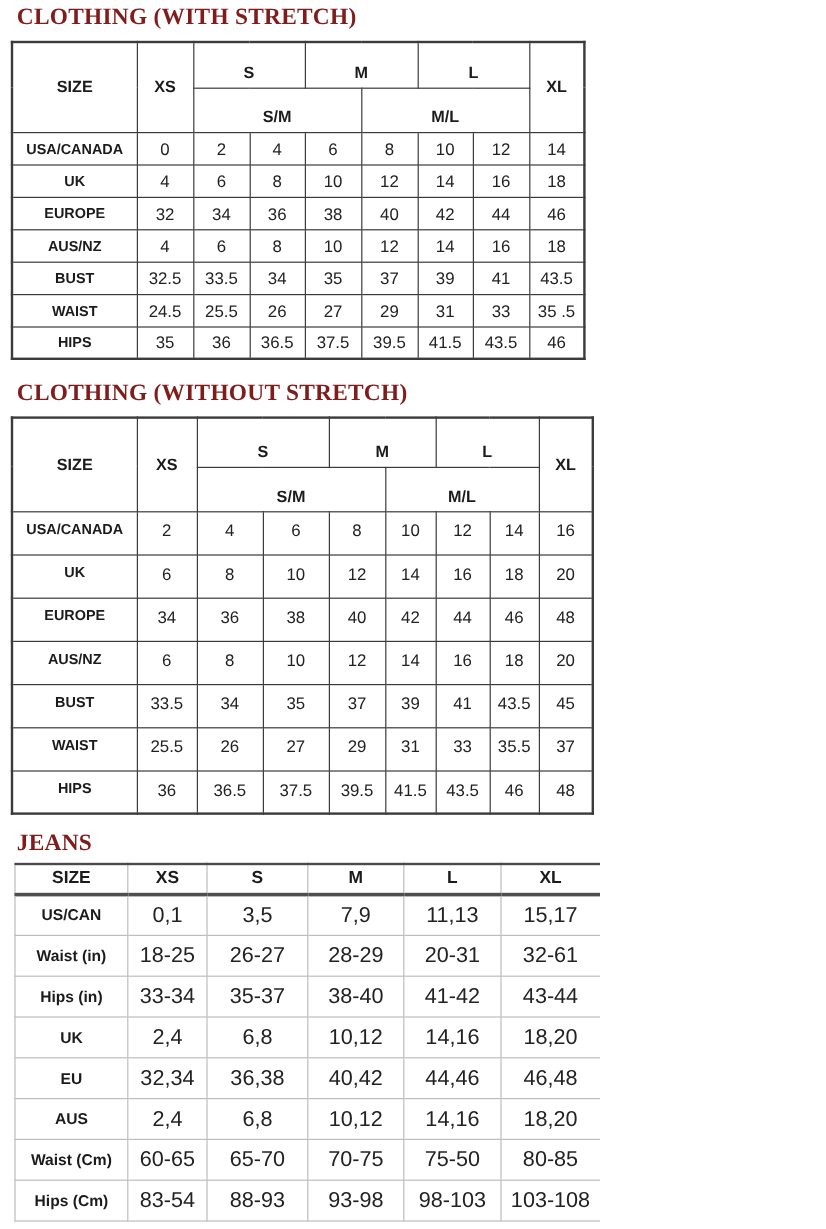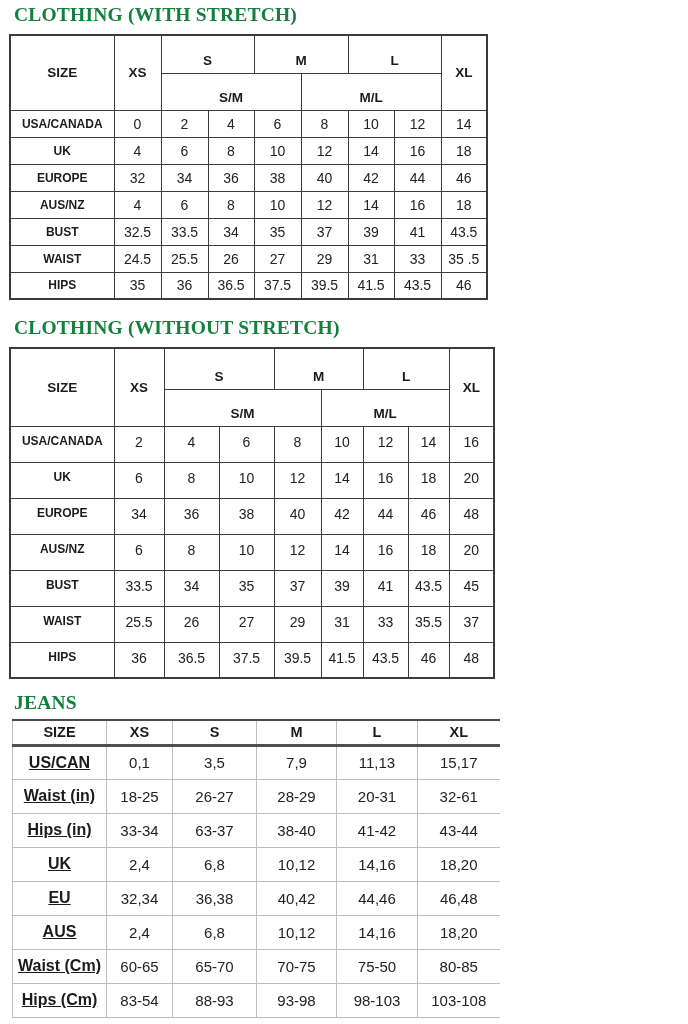--- a/index.html
+++ b/index.html
@@ -9,21 +9,21 @@
     background: #ffffff;
     font-family: "Liberation Sans", sans-serif;
     color: #1f1f1f;
     overflow: hidden;
   }
   .title {
     font-family: "Liberation Serif", serif;
     font-weight: 700;
     font-size: 19.5px;
     line-height: 24px;
-    color: #15803d;
+    color: #7f1d1d;
     letter-spacing: 0.2px;
     margin: 0 0 0 14px;
   }
   #title-with-stretch   { margin-top: 3px;  }
   #title-without-stretch{ margin-top: 16px; }
   #title-jeans          { margin-top: 12px; }
 
   table { border-collapse: collapse; table-layout: fixed; }
   th, td { padding: 0; text-align: center; vertical-align: middle; }
   th { font-weight: 700; font-size: 13.5px; color: #1b1b1b; }
@@ -51,22 +51,22 @@
   th.sub-top, th.sub-bottom { vertical-align: bottom; padding-bottom: 5px; }
 
   
   .tbl-j { border-top: 2px solid #4a4a4a; border-left: 1px solid #9e9e9e;
            border-bottom: 1px solid #bdbdbd; }
   .tbl-j th, .tbl-j td { border: 1px solid #bdbdbd; }
   .tbl-j th:last-child, .tbl-j td:last-child { border-right: 0; }
   .tbl-j thead th { border-bottom: 3px solid #4f4f4f; font-size: 14.5px; }
   .tbl-j thead tr { height: 25px; }
   .tbl-j tbody tr { height: 34px; }
-  .tbl-j tbody th { font-size: 16px; text-decoration: underline; }
-  .tbl-j td { font-size: 15px; }
+  .tbl-j tbody th { font-size: 13px; }
+  .tbl-j td { font-size: 18px; }
 </style>
 </head>
 <body>
 
 <div class="page">
 
   <section>
     <h2 class="title" id="title-with-stretch">CLOTHING (WITH STRETCH)</h2>
     <table class="tbl-a" id="table-with-stretch" style="width: 477px;">
         <colgroup>
@@ -320,21 +320,21 @@
             <th>Waist (in)</th>
             <td>18-25</td>
             <td>26-27</td>
             <td>28-29</td>
             <td>20-31</td>
             <td>32-61</td>
           </tr>
           <tr>
             <th>Hips (in)</th>
             <td>33-34</td>
-            <td>63-37</td>
+            <td>35-37</td>
             <td>38-40</td>
             <td>41-42</td>
             <td>43-44</td>
           </tr>
           <tr>
             <th>UK</th>
             <td>2,4</td>
             <td>6,8</td>
             <td>10,12</td>
             <td>14,16</td>

